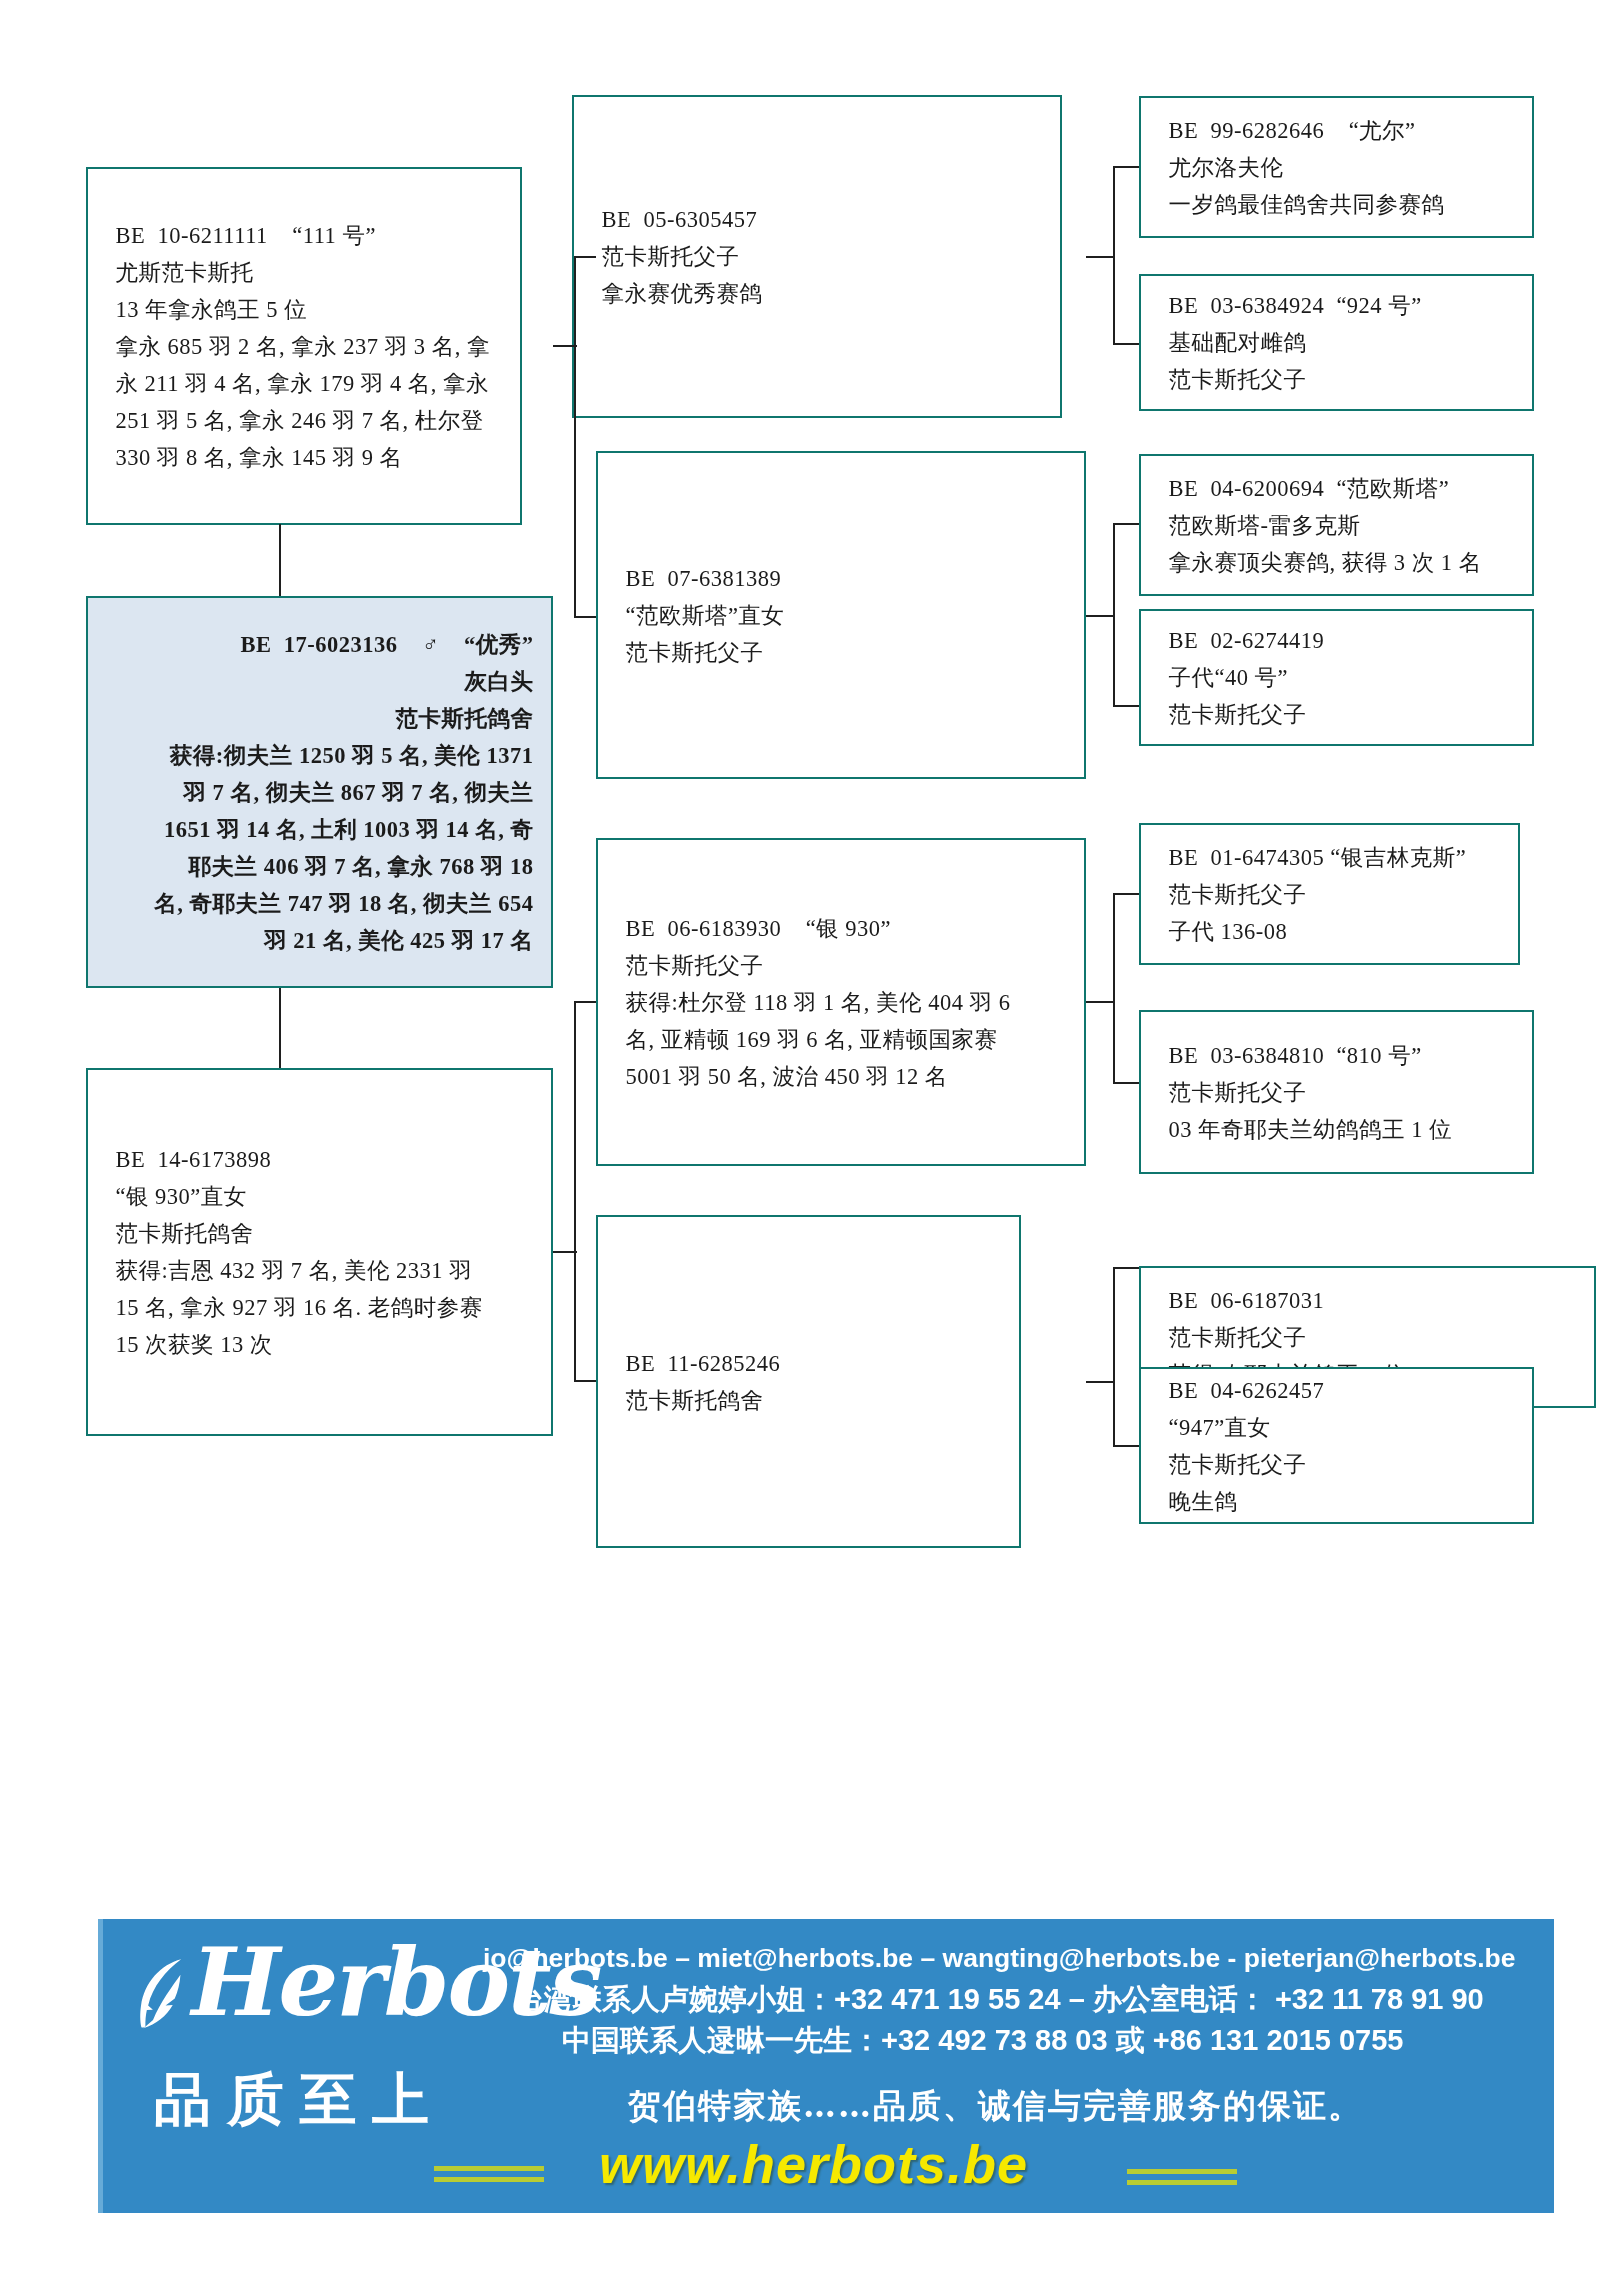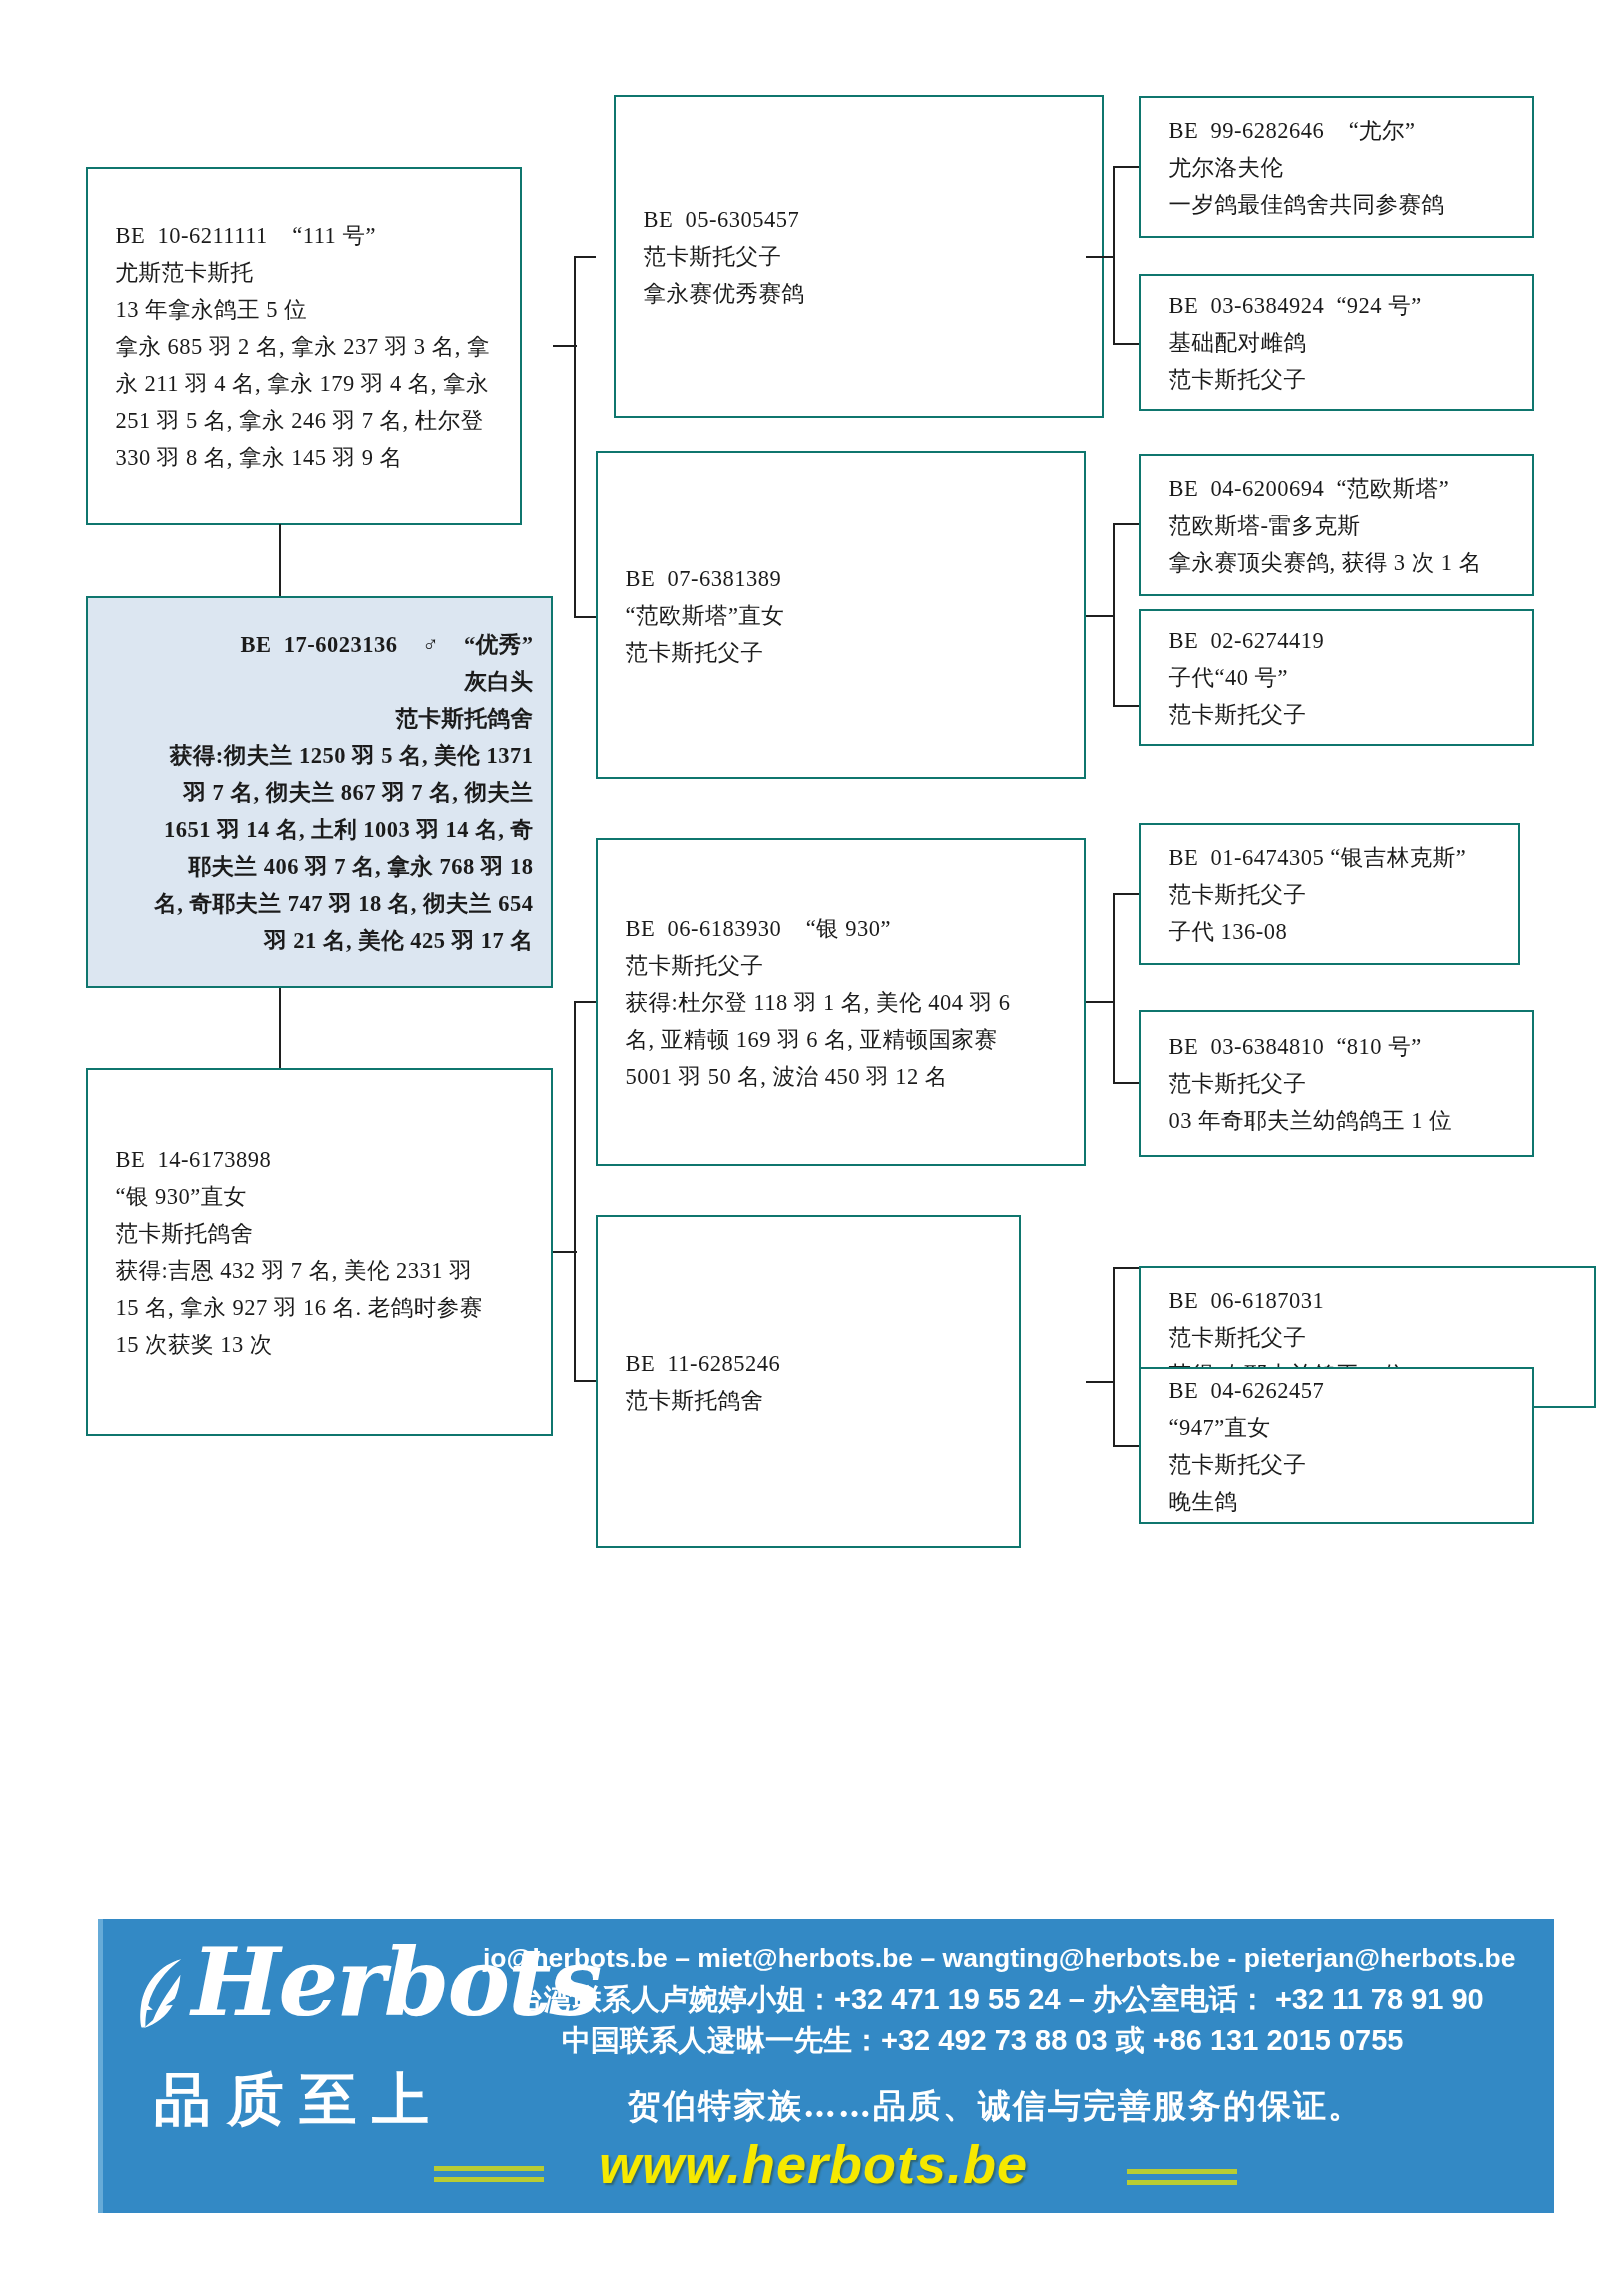--- a/index.html
+++ b/index.html
@@ -72,21 +72,21 @@
 
   <div class="pbox" style="left:86px;top:1068px;width:467px;height:368px">
       <div class="ln">BE  14-6173898</div>
       <div class="ln">“银 930”直女</div>
       <div class="ln">范卡斯托鸽舍</div>
       <div class="ln">获得:吉恩 432 羽 7 名, 美伦 2331 羽</div>
       <div class="ln">15 名, 拿永 927 羽 16 名. 老鸽时参赛</div>
       <div class="ln">15 次获奖 13 次</div>
     </div>
 
-  <div class="pbox" style="left:614px;top:95px;width:490px;height:323px">
+  <div class="pbox" style="left:572px;top:95px;width:490px;height:323px">
       <div class="ln">BE  05-6305457</div>
       <div class="ln">范卡斯托父子</div>
       <div class="ln">拿永赛优秀赛鸽</div>
     </div>
 
   <div class="pbox" style="left:596px;top:451px;width:490px;height:328px">
       <div class="ln">BE  07-6381389</div>
       <div class="ln">“范欧斯塔”直女</div>
       <div class="ln">范卡斯托父子</div>
     </div>
@@ -127,21 +127,21 @@
       <div class="ln">子代“40 号”</div>
       <div class="ln">范卡斯托父子</div>
     </div>
 
   <div class="pbox" style="left:1139px;top:823px;width:381px;height:142px">
       <div class="ln">BE  01-6474305 “银吉林克斯”</div>
       <div class="ln">范卡斯托父子</div>
       <div class="ln">子代 136-08</div>
     </div>
 
-  <div class="pbox" style="left:1139px;top:1010px;width:395px;height:147px">
+  <div class="pbox" style="left:1139px;top:1010px;width:395px;height:164px">
       <div class="ln">BE  03-6384810  “810 号”</div>
       <div class="ln">范卡斯托父子</div>
       <div class="ln">03 年奇耶夫兰幼鸽鸽王 1 位</div>
     </div>
 
   <div class="pbox" style="left:1139px;top:1266px;width:457px;height:142px">
       <div class="ln">BE  06-6187031</div>
       <div class="ln">范卡斯托父子</div>
       <div class="ln">获得:奇耶夫兰鸽王 4 位</div>
     </div>

